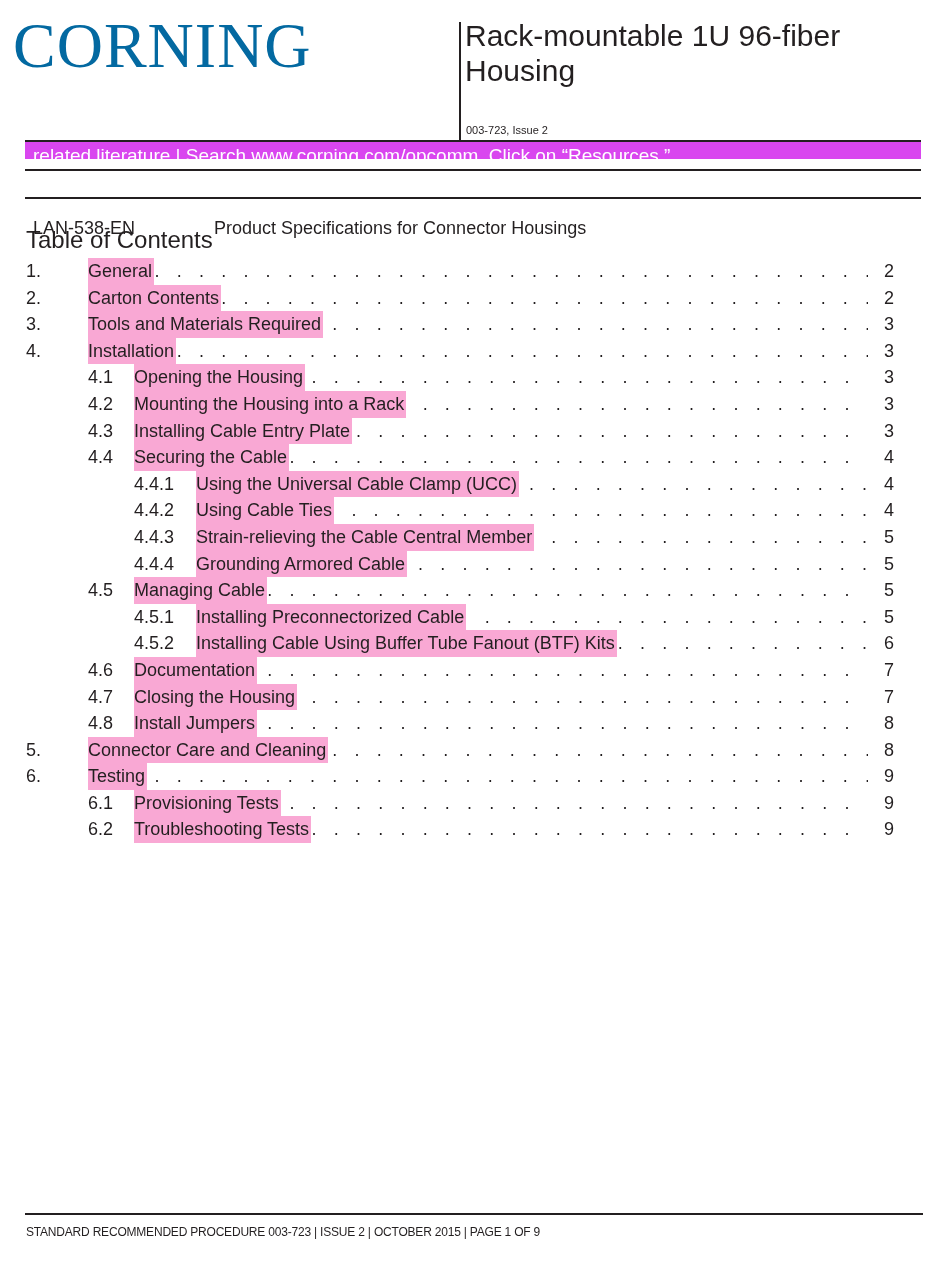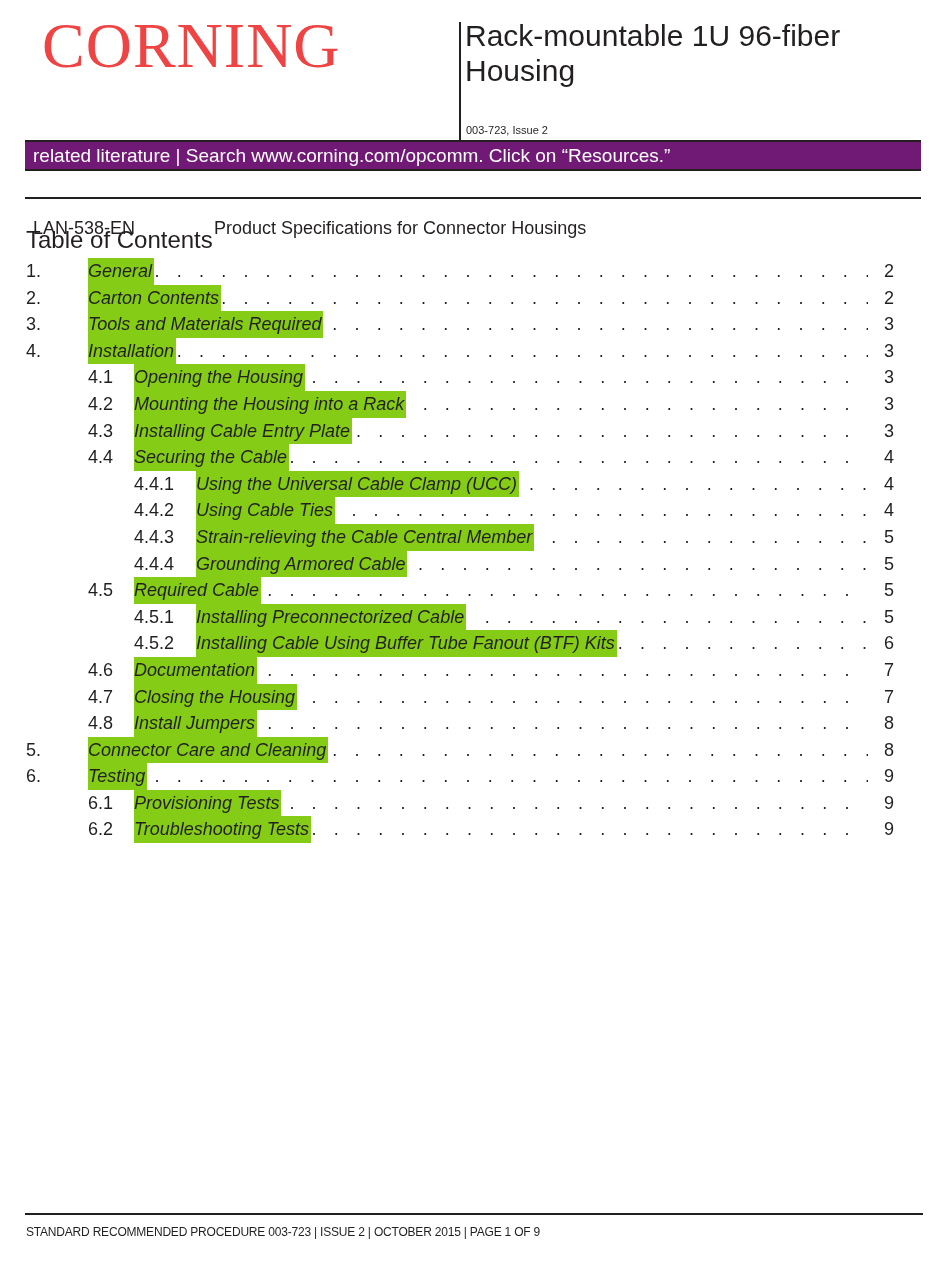--- a/index.html
+++ b/index.html
@@ -1,36 +1,36 @@
 <!DOCTYPE html>
 <html><head>
   <meta charset="utf-8">
   <style>
     html, body { margin: 0; padding: 0; background: #ffffff; }
     body { width: 950px; height: 1262px; position: relative; overflow: hidden;
            font-family: "Liberation Sans", sans-serif; color: #231f20; }
-    .logo { position: absolute; left: 42px; top: 10px; font-family: "Liberation Serif", serif;
-            font-size: 64px; letter-spacing: 1px; line-height: 72px; color: #ef4444; }
+    .logo { position: absolute; left: 13px; top: 10px; font-family: "Liberation Serif", serif;
+            font-size: 64px; letter-spacing: 1px; line-height: 72px; color: #0369a1; }
     .vline { position: absolute; left: 459px; top: 22px; width: 2px; height: 118px; background: #231f20; }
     .doc-title { position: absolute; left: 465px; top: 18px; font-size: 30px; line-height: 35px; width: 460px; color: #231f20; }
     .doc-num { position: absolute; left: 466px; top: 124px; font-size: 11px; color: #231f20; }
     .rule-top { position: absolute; left: 25px; top: 140px; width: 896px; height: 2px; background: #231f20; }
-    .lit-bar { position: absolute; left: 25px; top: 142px; width: 896px; height: 28px; background: #701a75;
+    .lit-bar { position: absolute; left: 25px; top: 142px; width: 896px; height: 17px; background: #d946ef;
                color: #ffffff; font-size: 19px; line-height: 27px; padding-left: 8px; box-sizing: border-box; white-space: nowrap; }
     .rule-mid { position: absolute; left: 25px; top: 169px; width: 896px; height: 2px; background: #231f20; }
     .lit-row { position: absolute; left: 25px; top: 172px; width: 896px; height: 25px; font-size: 18px; line-height: 25px; margin-top: 44px; }
     .lit-code { position: absolute; left: 8px; top: 0; }
     .lit-desc { position: absolute; left: 189px; top: 0; }
     .rule-bot { position: absolute; left: 25px; top: 197px; width: 896px; height: 2px; background: #231f20; }
     .toc-heading { position: absolute; left: 26px; top: 226px; font-size: 24px; line-height: 28px; }
     .toc { position: absolute; left: 26px; top: 258px; width: 868px; }
     .toc-row { position: relative; height: 26.6px; font-size: 18px; line-height: 26.6px; white-space: nowrap; overflow: hidden; }
     .toc-num { position: absolute; top: 0; }
     .toc-line { position: absolute; top: 0; right: 0; display: flex; }
-    .toc-label { background: #84cc16; padding-right: 2px; position: relative; z-index: 1; font-style: italic; }
+    .toc-label { background: #f9a8d4; padding-right: 2px; position: relative; z-index: 1; }
     .toc-dots { position: absolute; left: 0; right: 26px; top: 0; overflow: hidden; color: #231f20; letter-spacing: 6.1px; }
     .toc-page { position: absolute; right: 0; top: 0; width: 14px; text-align: right; background: #fff; z-index: 1; }
     .l1 .toc-num { left: 0; } .l1 .toc-line { left: 62px; }
     .l2 .toc-num { left: 62px; } .l2 .toc-line { left: 108px; }
     .l3 .toc-num { left: 108px; text-align: center; } .l3 .toc-line { left: 170px; }
     .footer-rule { position: absolute; left: 25px; top: 1213px; width: 898px; height: 2px; background: #231f20; }
     .footer { position: absolute; left: 26px; top: 1225px; font-size: 12px; letter-spacing: -0.2px; }
   </style>
 </head>
 <body>
@@ -143,21 +143,21 @@
       <span class="toc-num">4.4.4</span>
       <span class="toc-line">
         <span class="toc-label">Grounding Armored Cable</span>
         <span class="toc-dots">. . . . . . . . . . . . . . . . . . . . . . . . . . . . . . . . . . . . . . . . . . . . . . . . . . . . . . . . . . . . . . . . . . . . . . . . . . . . . . . . . . . . . . . . . . . . . . . . . . . . . . . . . . . . . . . . . . . . . . . . </span>
         <span class="toc-page">5</span>
       </span>
     </div>
     <div class="toc-row l2">
       <span class="toc-num">4.5</span>
       <span class="toc-line">
-        <span class="toc-label">Required Cable</span>
+        <span class="toc-label">Managing Cable</span>
         <span class="toc-dots">. . . . . . . . . . . . . . . . . . . . . . . . . . . . . . . . . . . . . . . . . . . . . . . . . . . . . . . . . . . . . . . . . . . . . . . . . . . . . . . . . . . . . . . . . . . . . . . . . . . . . . . . . . . . . . . . . . . . . . . . </span>
         <span class="toc-page">5</span>
       </span>
     </div>
     <div class="toc-row l3">
       <span class="toc-num">4.5.1</span>
       <span class="toc-line">
         <span class="toc-label">Installing Preconnectorized Cable</span>
         <span class="toc-dots">. . . . . . . . . . . . . . . . . . . . . . . . . . . . . . . . . . . . . . . . . . . . . . . . . . . . . . . . . . . . . . . . . . . . . . . . . . . . . . . . . . . . . . . . . . . . . . . . . . . . . . . . . . . . . . . . . . . . . . . . </span>
         <span class="toc-page">5</span>

